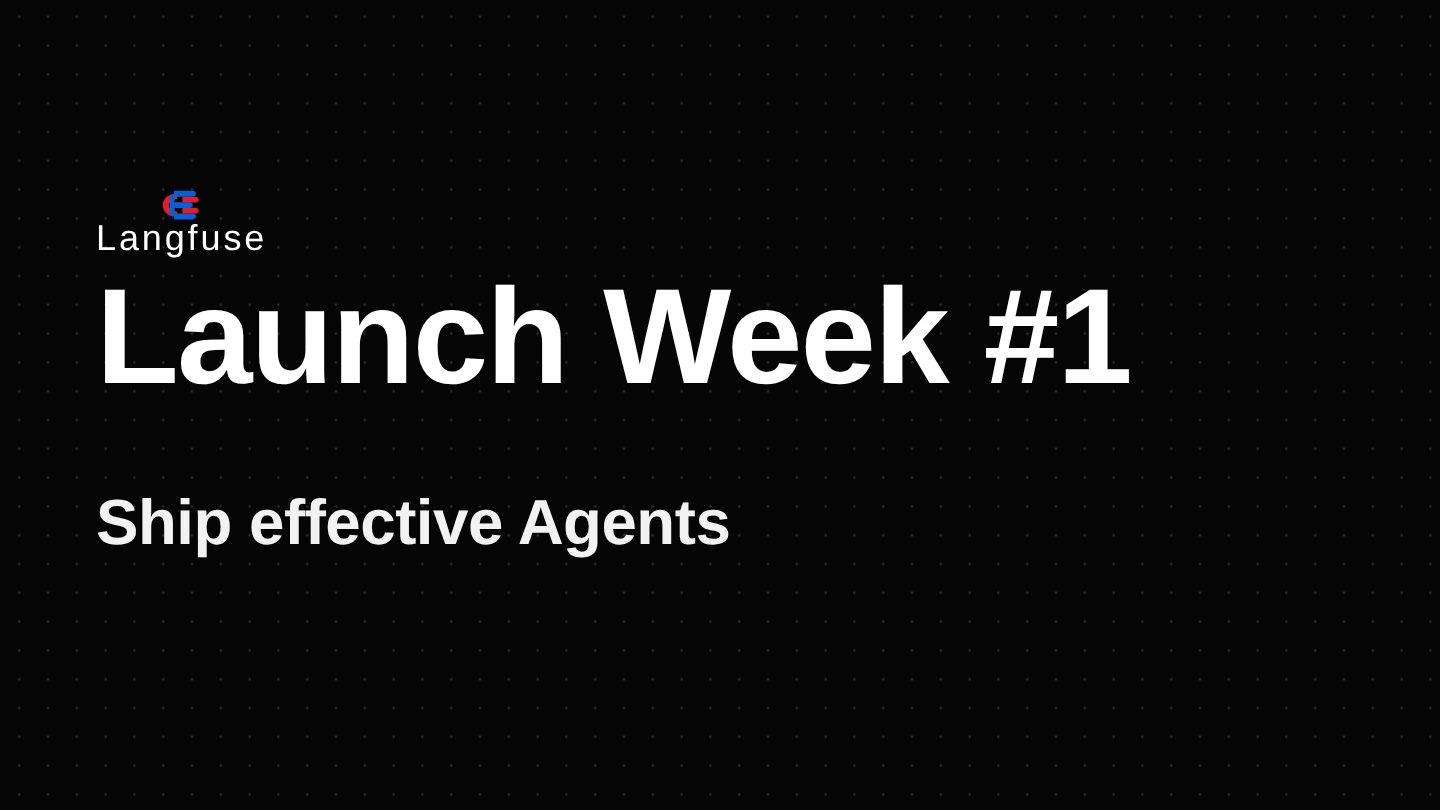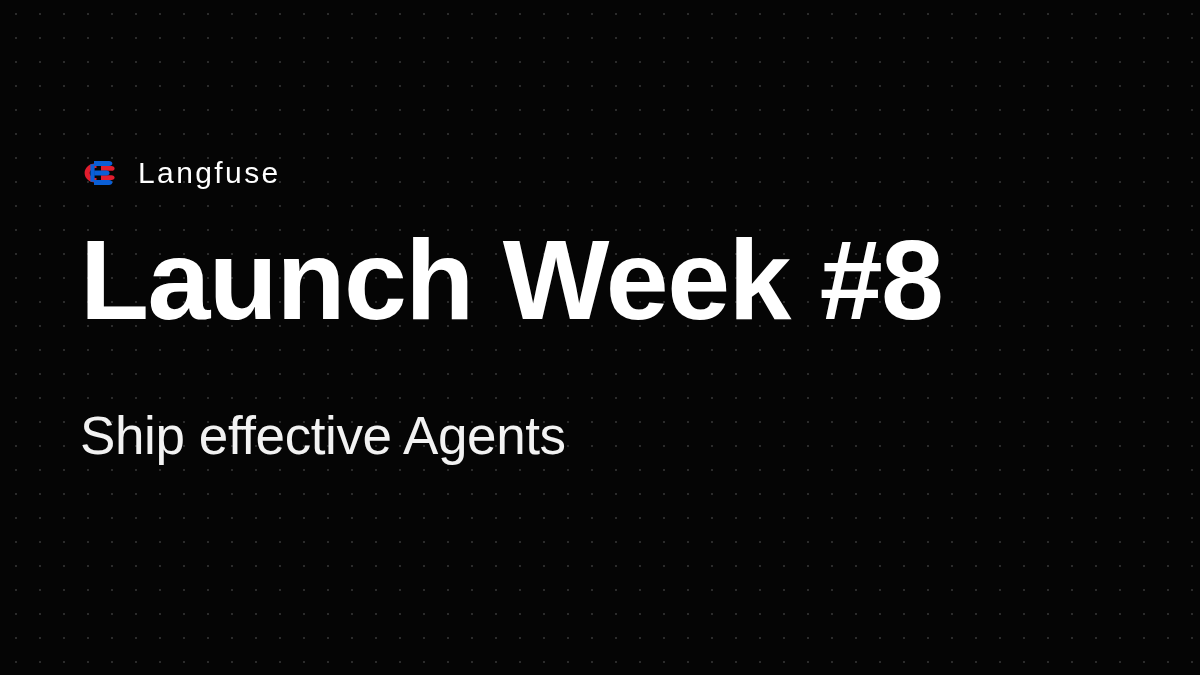--- a/index.html
+++ b/index.html
@@ -40,21 +40,21 @@
     height: 675px;
   }
 
   
   .brand-row {
     position: absolute;
     top: 158px;
     left: 0;
     display: flex;
     align-items: center;
-    gap: 18px;
+    flex-direction: column;
   }
   .brand-mark {
     display: block;
     width: 40px;
     height: 26px;
   }
   .brand-name {
     color: #ffffff;
     font-size: 30px;
     font-weight: 500;
@@ -78,21 +78,21 @@
   }
 
   
   .subtitle {
     position: absolute;
     left: 0;
     top: 400px;
     margin: 0;
     color: #f2f2f2;
     font-size: 53px;
-    font-weight: 400;
+    font-weight: 700;
     letter-spacing: -0.4px;
     line-height: 72px;
     white-space: nowrap;
   }
   .subtitle-line { display: block; }
 </style>
 </head>
 <body>
 
 <div id="stage">
@@ -116,20 +116,20 @@
           <path d="M14.2 10.6 L26.6 10.6 C28.4 10.6 29.6 11.6 29.6 13.0 C29.6 14.4 28.4 15.4 26.6 15.4 L14.2 15.4 Z" fill="#0a5fd6"></path>
 
           <path d="M14.0 20.0 L29.0 20.0 C31.0 20.0 32.3 21.1 32.3 22.5 C32.3 23.9 31.0 25.0 29.0 25.0 L14.0 25.0 Z" fill="#0a5fd6"></path>
 
           <path d="M10.4 4.2 L14.6 4.2 L14.6 21.8 L10.4 21.8 Z" fill="#0a5fd6"></path>
         </svg>
       </span>
       <span class="brand-name">Langfuse</span>
     </div>
 
-    <h1 class="headline">Launch Week #8</h1>
+    <h1 class="headline">Launch Week #1</h1>
 
     <p class="subtitle">
       <span class="subtitle-line">Ship effective Agents</span>
     </p>
 
   </div>
 </div>
 
 </body></html>

